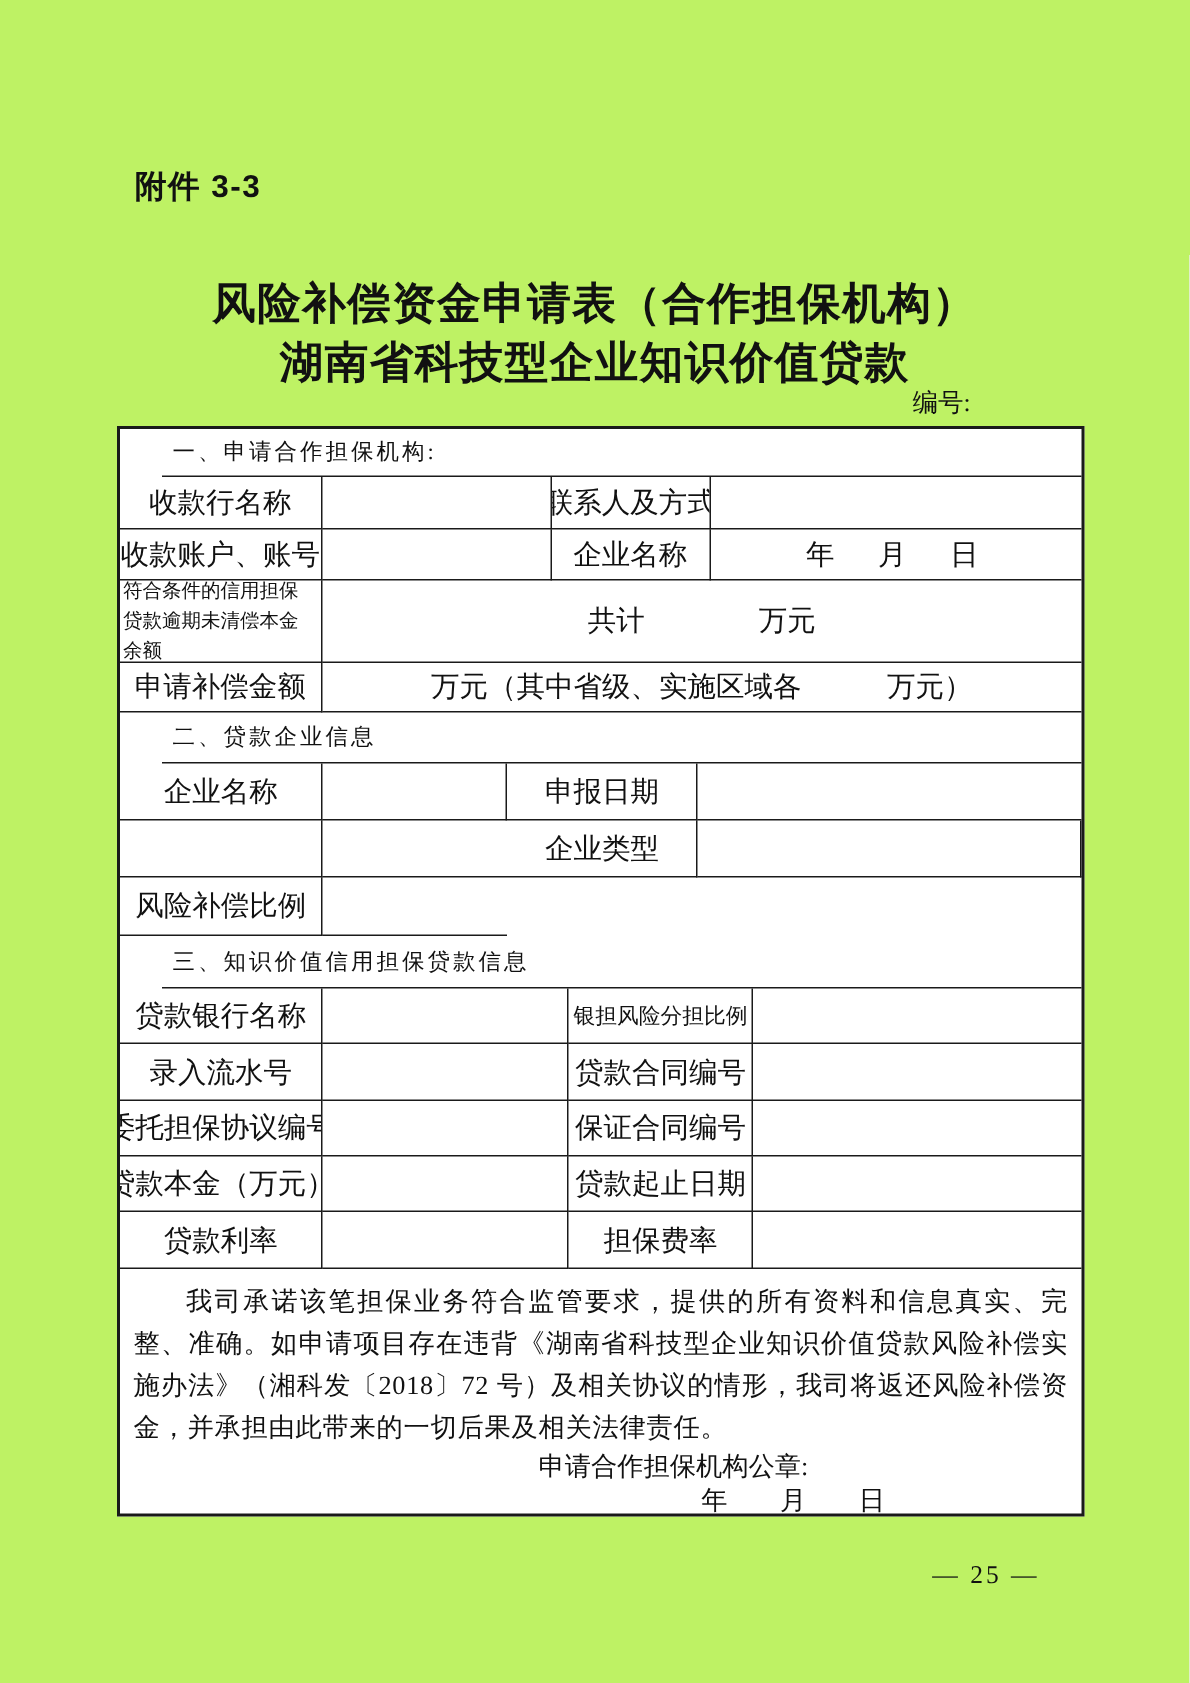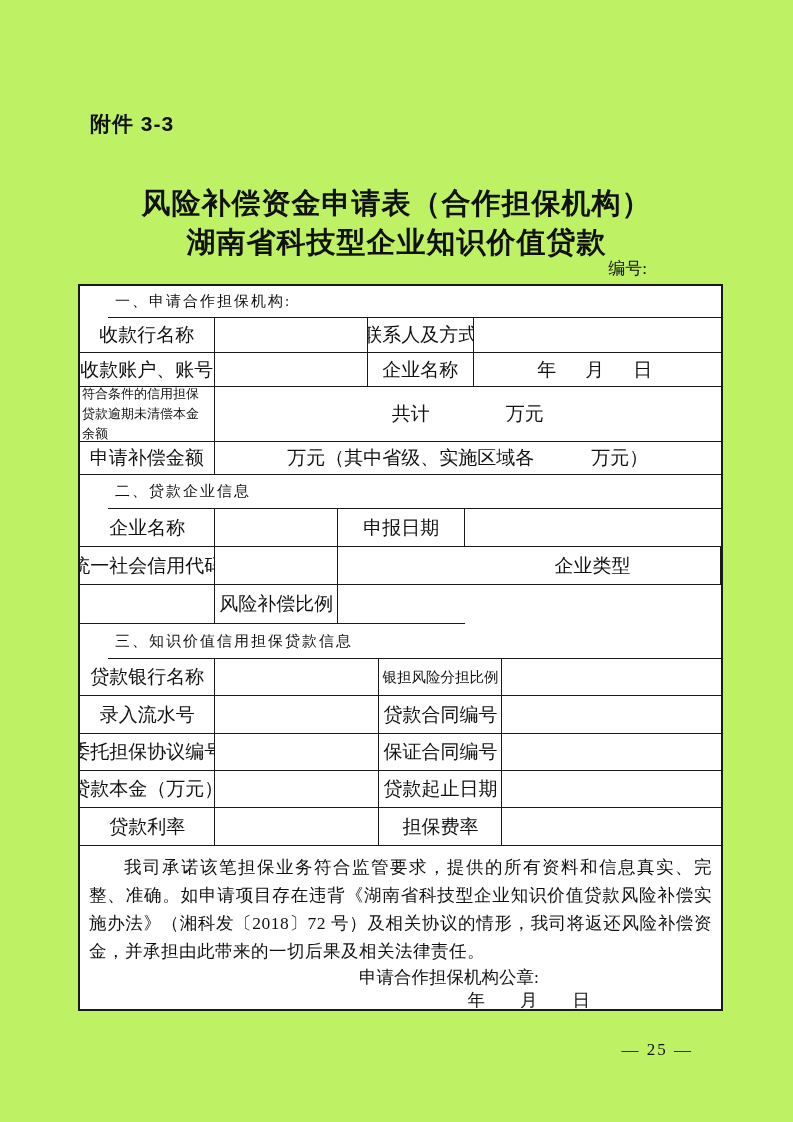--- a/index.html
+++ b/index.html
@@ -140,21 +140,20 @@
     </div>
 
     <div class="sec sec2">
       <div class="cell span-all sec-header">二、贷款企业信息</div>
 
       <div class="cell">企业名称</div>
       <div class="cell"></div>
       <div class="cell">申报日期</div>
       <div class="cell lastcol"></div>
 
-      <div class="cell">统一社会信用代码</div>
       <div class="cell"></div>
       <div class="cell lastcol"></div>
 
       <div class="cell">企业类型</div>
       <div class="cell"></div>
       <div class="cell">风险补偿比例</div>
       <div class="cell lastcol"></div>
     </div>
 
     <div class="sec sec3">

